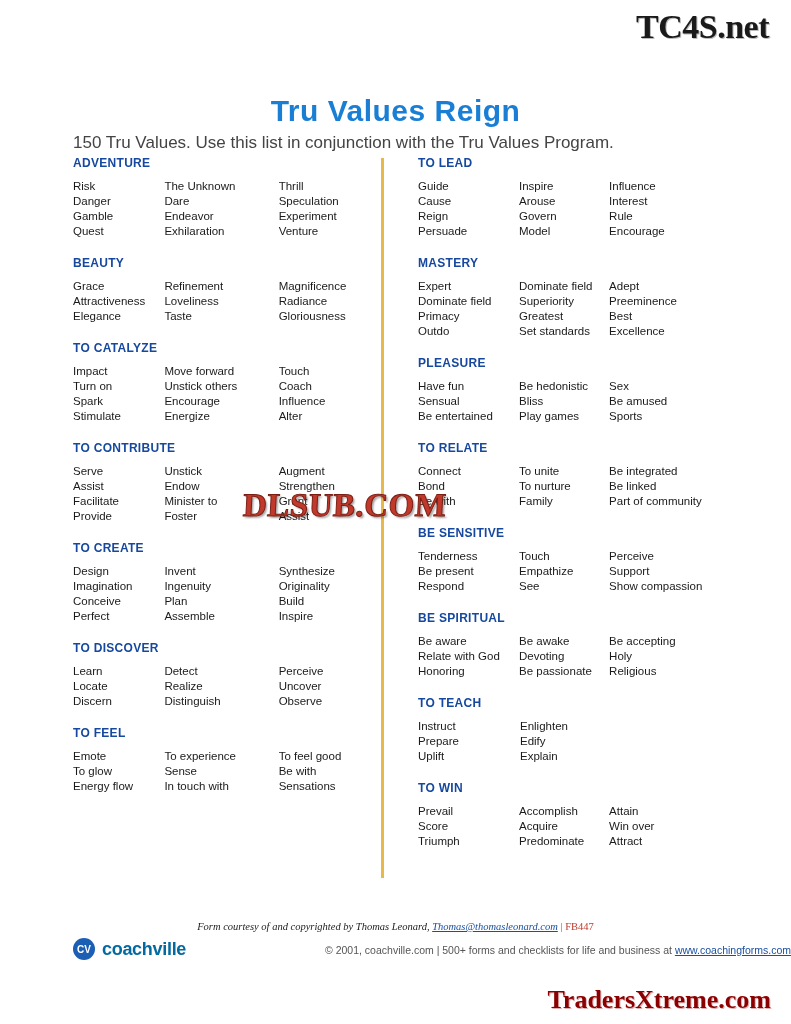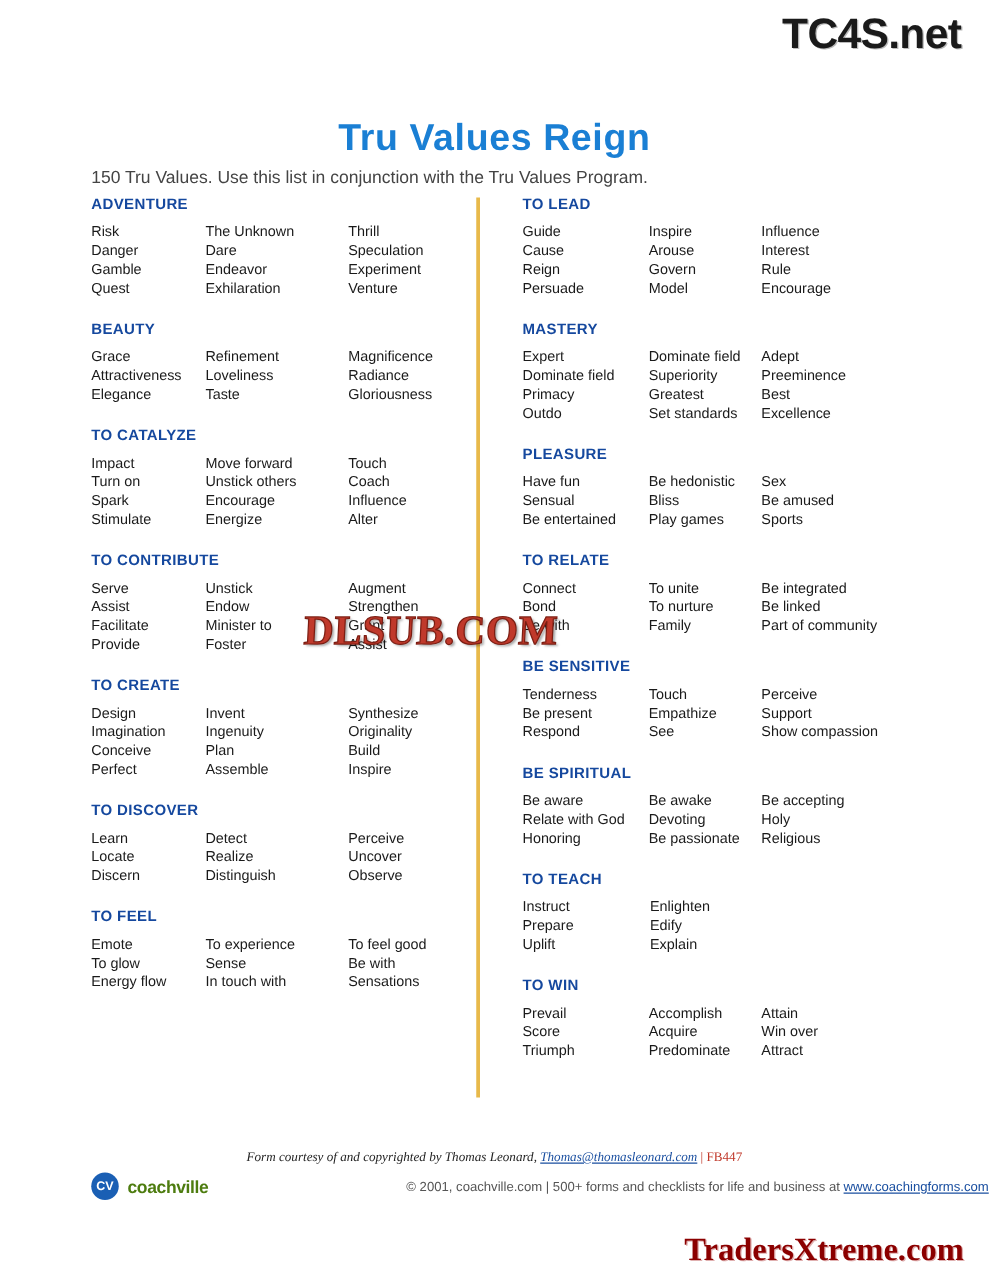--- a/index.html
+++ b/index.html
@@ -18,21 +18,21 @@
   .page {
     position: relative;
     width: 791px;
     height: 1024px;
   }
   
   .tc4s {
     position: absolute;
     top: 8px;
     right: 22px;
-    font-family: Liberation Sans, sans-serif;
+    font-family: Liberation Serif, serif;
     font-size: 34px;
     font-weight: bold;
     color: #1a1a1a;
     letter-spacing: -0.5px;
     text-shadow: 1px 1px 0 #bbb;
   }
   
   .title {
     position: absolute;
     top: 74px;
@@ -42,21 +42,21 @@
     font-family: "Liberation Sans", sans-serif;
     font-size: 30px;
     font-weight: bold;
     color: #1a7fd4;
     letter-spacing: 0.5px;
   }
   .subtitle {
     position: absolute;
     top: 133px;
     left: 73px;
-    font-size: 14px;
+    font-size: 17px;
     color: #444;
   }
   
   .content {
     position: absolute;
     top: 156px;
     left: 0;
     width: 791px;
     height: 730px;
   }
@@ -160,23 +160,23 @@
     background: #1a5fb4;
     color: #fff;
     font-size: 10px;
     font-weight: bold;
     display: flex;
     align-items: center;
     justify-content: center;
     margin-right: 7px;
   }
   .brand-name {
-    font-size: 14px;
-    font-weight: bold;
-    color: #4d7c0f;
+    font-size: 18px;
+    font-weight: bold;
+    color: #0369a1;
     letter-spacing: -0.3px;
   }
 
   .tradersxtreme {
     position: absolute;
     top: 985px;
     right: 20px;
     font-family: "Liberation Serif", serif;
     font-size: 26px;
     font-weight: bold;

